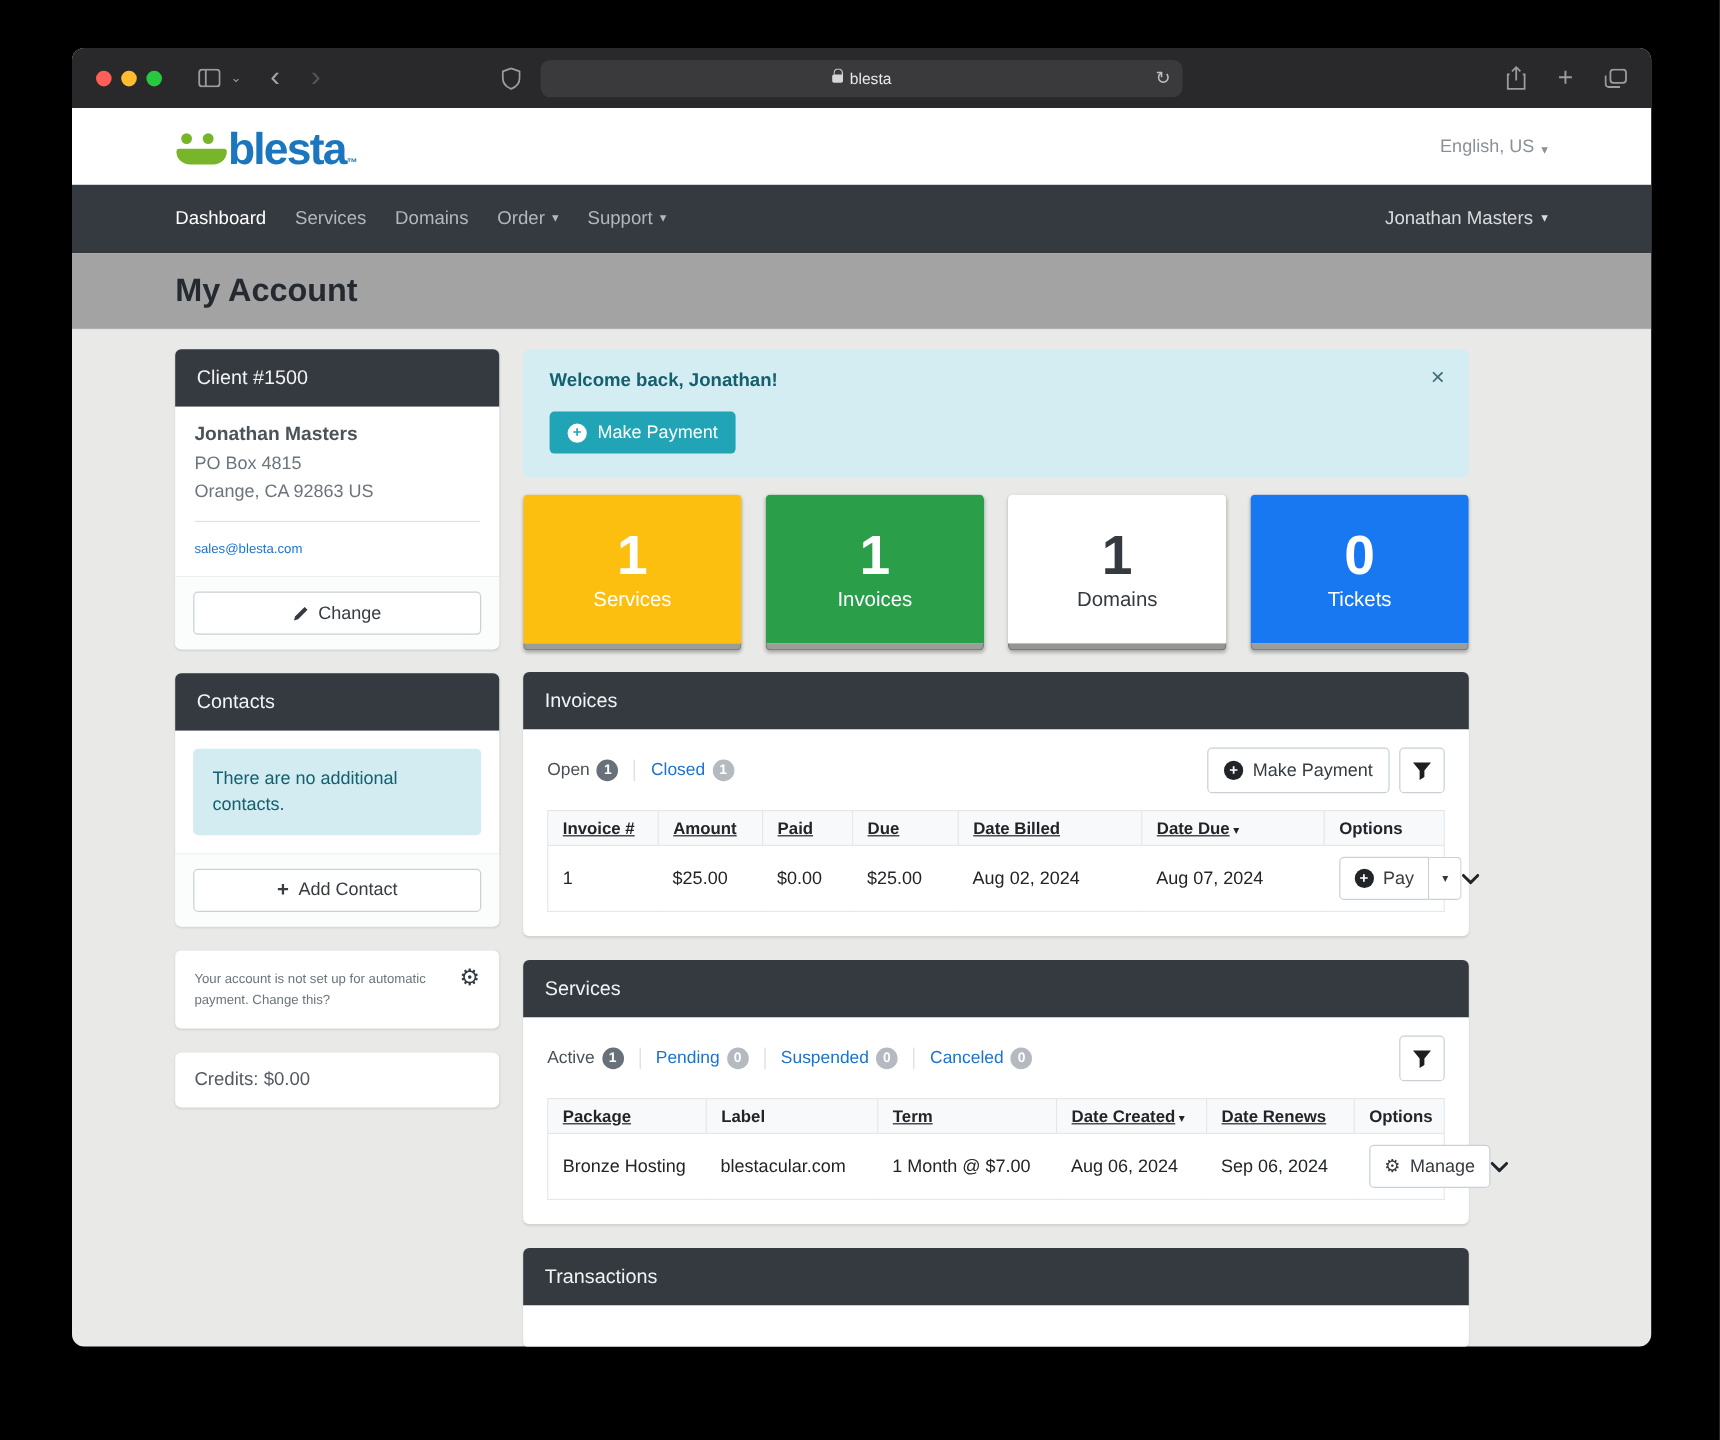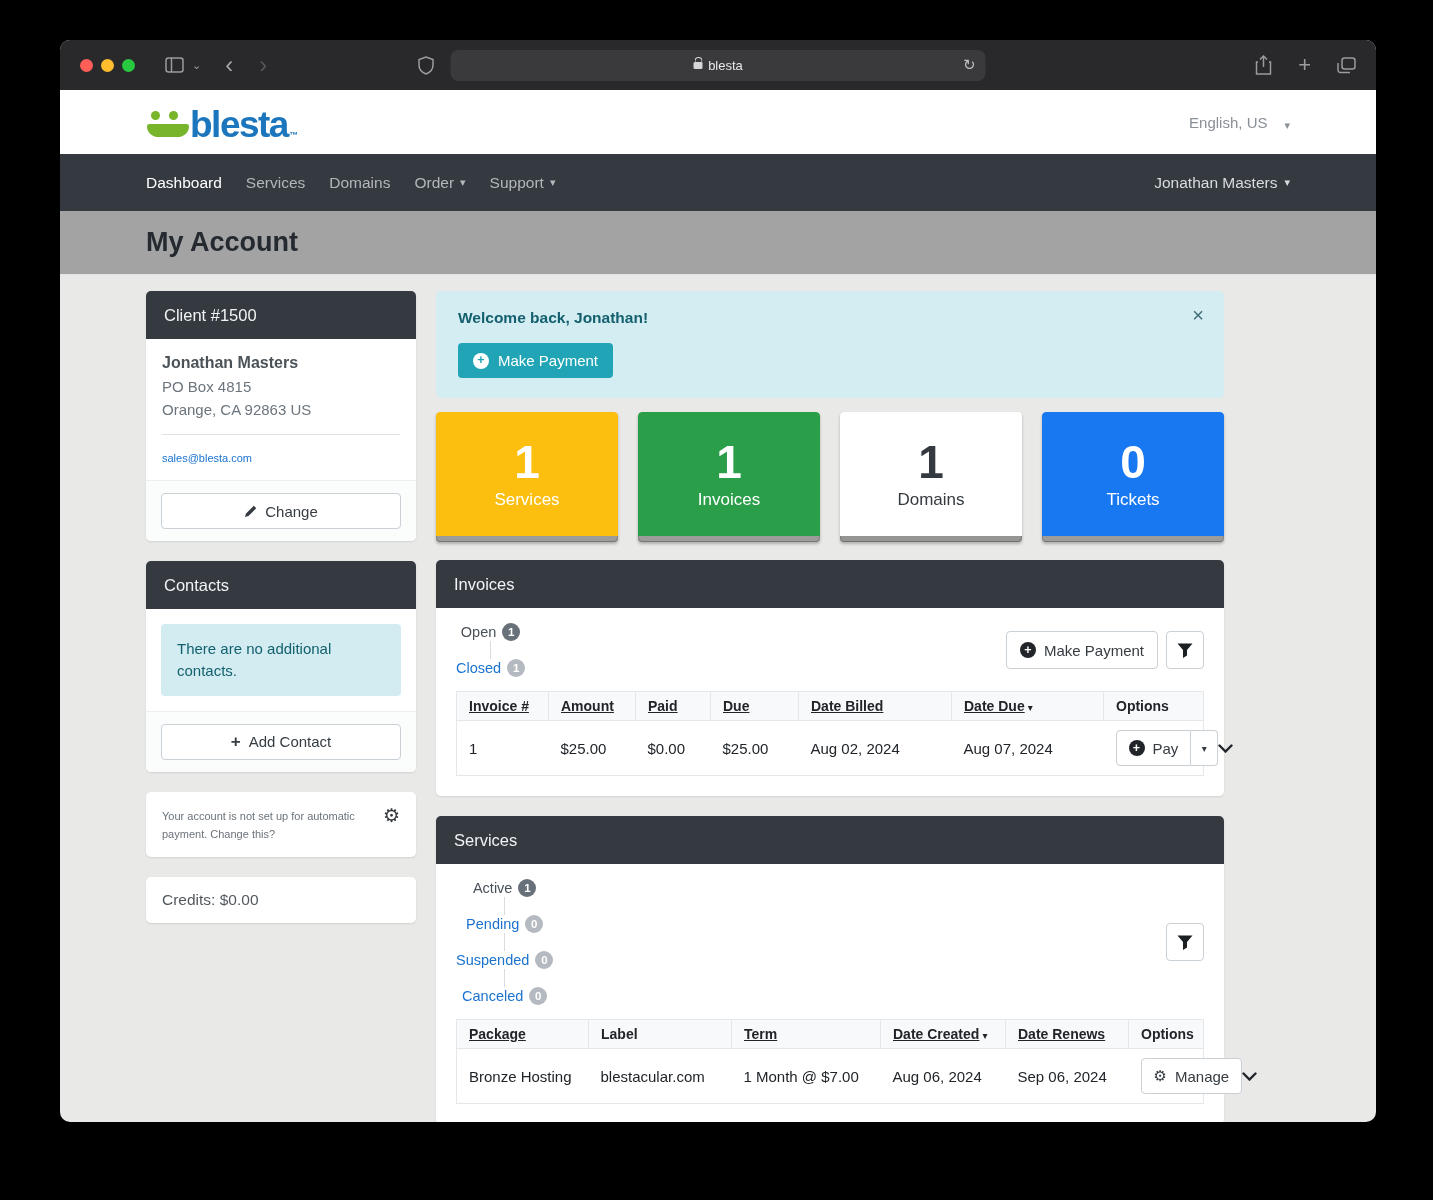--- a/index.html
+++ b/index.html
@@ -28,21 +28,21 @@
   .sitehead { height:64px; background:#fff; display:flex; align-items:center; }
   .container { width:1144px; margin:0 auto; }
   .sitehead .container { display:flex; align-items:center; }
   .logo { display:flex; align-items:flex-end; }
   .logo-mark { position:relative; width:44px; height:36px; }
   .logo-eye { position:absolute; width:9px; height:9px; border-radius:50%; background:#79b52a; top:7px; }
   .logo-eye.l{left:5px}.logo-eye.r{left:23px}
   .logo-smile { position:absolute; left:1px; bottom:3px; width:42px; height:13px; background:#79b52a; border-radius:3px 3px 14px 14px / 3px 3px 13px 13px; }
   .logo-word { font-size:37px; font-weight:700; color:#1b76bd; letter-spacing:-1.5px; line-height:0.8; }
   .logo-tm { font-size:9px; color:#1b76bd; vertical-align:18px; margin-left:1px; font-weight:700; }
-  .locale { margin-left:auto; color:#8a9097; font-size:15px; display:flex; align-items:flex-end; gap:17px; }
+  .locale { margin-left:auto; color:#8a9097; font-size:15px; display:flex; align-items:flex-end; gap:6px; }
   .caret { font-size:11px; line-height:1; }
 
   
   .navbar { height:57px; background:#343a40; display:flex; align-items:center; }
   .navbar .container { display:flex; align-items:center; gap:0; }
   .nav-item { color:#b3b7bb; font-size:15.5px; padding:0 12px; display:flex; align-items:center; gap:6px; }
   .nav-item:first-child { padding-left:0; }
   .nav-item.active { color:#fff; }
   .nav-user { margin-left:auto; color:#d9dcde; font-size:15.5px; display:flex; align-items:center; gap:7px; padding-right:0; }
 
@@ -92,21 +92,21 @@
   .stat .num { font-size:46px; font-weight:600; line-height:1.05; }
   .stat .lbl { font-size:17px; margin-top:3px; }
   .stat-services { background-color:#fcbf0f; }
   .stat-invoices { background-color:#2b9e4a; }
   .stat-domains  { background-color:#fff; color:#343a40; border-bottom-color:rgba(0,0,0,0.36); }
   .stat-tickets  { background-color:#1878f2; }
 
   
   .panel-body.table-wrap { padding:15px 20px 20px; }
   .toolbar { display:flex; align-items:center; margin-bottom:14px; min-height:38px; }
-  .tabs { display:flex; align-items:center; font-size:14.5px;flex-direction:column; }
+  .tabs { display:flex; align-items:center; font-size:14.5px; }
   .tab { display:flex; align-items:center; gap:6px; }
   .tab.active { color:#495057; }
   .tab.link { color:#1a73cf; cursor:pointer; }
   .tab-sep { width:1px; height:18px; background:#d8dce0; margin:0 13px; }
   .badge { width:18px; height:18px; border-radius:50%; color:#fff; font-size:11.5px; font-weight:700; display:flex; align-items:center; justify-content:center; }
   .badge.dark { background:#68707a; }
   .badge.light { background:#b4bac0; }
   .toolbar-right { margin-left:auto; display:flex; gap:8px; }
   .btn-bar { height:38px; padding:0 13px; }
   .btn-icon { width:38px; height:38px; padding:0; }

